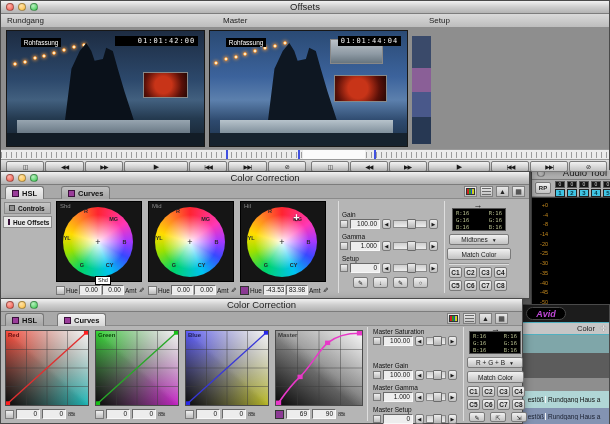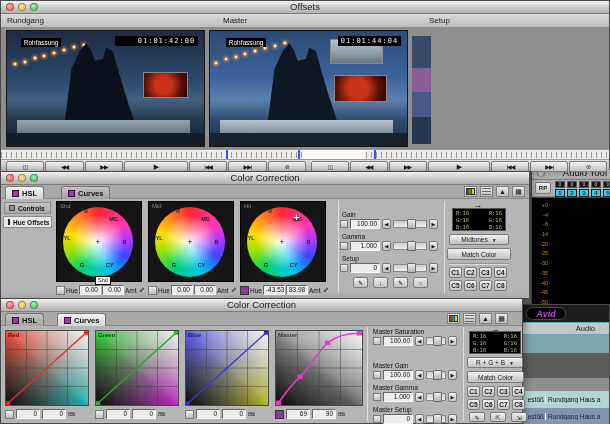--- a/index.html
+++ b/index.html
@@ -217,21 +217,21 @@
         <span>-50</span>
       </div>
     </div>
   </div>
 
   <div class="win" style="left:521px; top:304px; width:89px; height:120px; z-index:15;">
     <div class="logobar">
       <div class="avidoval">Avid</div>
     </div>
     <div class="tlhead">
-      <span>Audio</span>
+      <span>Color</span>
       <span class="plustool">✛</span>
     </div>
     <div class="tband" style="top:30px; height:18px; background:#7fa6a9;"></div>
     <div class="tband" style="top:48px; height:25px; background:#5c5c5c;"></div>
     <div class="tband" style="top:73px; height:13px; background:#8e8e8e;"></div>
     <div class="tlrow" style="top:86px; background:#b0d6d6; color:#101010;">
       <span class="seg1">estöß</span>
       <span class="seg2">Rundgang Haus a</span>
     </div>
     <div class="tlrow" style="top:103px; background:#8393b2; color:#1a2030;">

